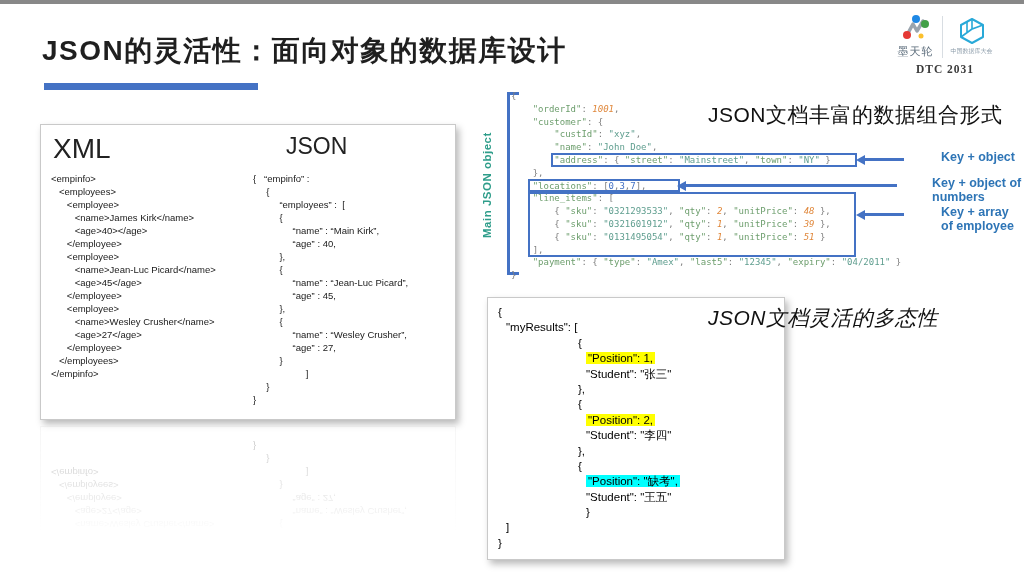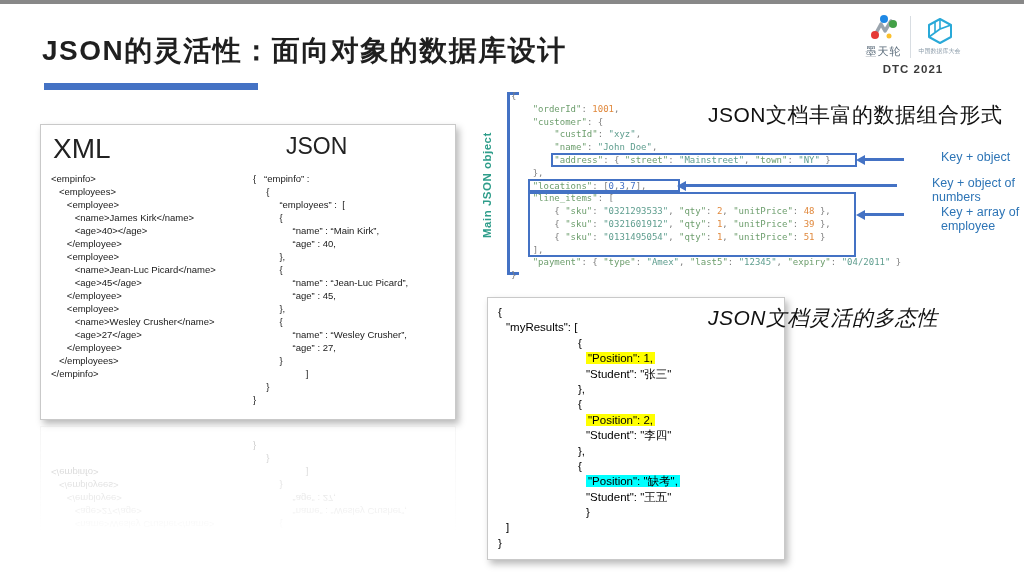--- a/index.html
+++ b/index.html
@@ -4,21 +4,21 @@
 <style>
   * { margin:0; padding:0; box-sizing:border-box; }
   body { background:#888; font-family:"Liberation Sans", sans-serif; }
   .slide { position:relative; width:1024px; height:576px; background:#fff; overflow:hidden; margin:4px auto; }
 
   
   .title { position:absolute; left:42px; top:28px; font-size:28px; font-weight:bold; color:#1f1f1f; letter-spacing:1.5px; }
   .title-bar { position:absolute; left:44px; top:79px; width:214px; height:7px; background:#4472c4; }
 
   
-  .brand { position:absolute; right:36px; top:10px; width:150px; text-align:center; }
+  .brand { position:absolute; right:4px; top:10px; width:150px; text-align:center;font-family:Liberation Serif, serif; }
   .brand-row { display:flex; align-items:center; justify-content:center; gap:8px; }
   .brand-col { display:flex; flex-direction:column; align-items:center; }
   .brand-text { font-size:11px; color:#5a6b7a; margin-top:2px; letter-spacing:1px; }
   .brand-text.small { font-size:6px; color:#8a9aa8; letter-spacing:0; }
   .brand-divider { width:1px; height:42px; background:#d8dde2; }
   .brand-event { margin-top:4px; font-size:11.5px; font-weight:bold; color:#3b3b3b; letter-spacing:1px; }
 
   
   .card { position:absolute; background:#fff; border:1px solid #c9c9c9; box-shadow:3px 4px 7px rgba(0,0,0,0.28); }
   .compare-card { left:40px; top:120px; width:416px; height:296px; }
@@ -38,35 +38,35 @@
   
   .vlabel { position:absolute; left:481px; top:96px; height:170px; width:16px; writing-mode:vertical-rl; transform:rotate(180deg);
             font-size:11.5px; font-weight:600; color:#2e9d8a; text-align:center; letter-spacing:.5px; }
   .bracket { position:absolute; left:507px; top:88px; width:12px; height:183px;
              border-left:3px solid #4472c4; border-top:3px solid #4472c4; border-bottom:3px solid #4472c4; }
   .code-mono { position:absolute; left:511px; top:86px; font-family:"DejaVu Sans Mono","Liberation Mono",monospace;
                font-size:9px; line-height:12.8px; white-space:pre; }
   .tok-p { color:#808080; }
   .tok-k { color:#6d9e6d; }
   .tok-s { color:#5f9e8f; }
-  .tok-n { color:#e0883c; }
+  .tok-n { color:#e0883c;font-style:italic; }
   .tok-b { color:#4472c4; }
 
   .hlbox { position:absolute; border:2px solid #4472c4; }
   .box-address   { left:551px; top:149px; width:306px; height:14px; }
   .box-locations { left:528px; top:175px; width:152px; height:13px; }
   .box-lineitems { left:528px; top:188px; width:328px; height:65px; }
 
   .arrow { position:absolute; height:3px; background:#4472c4; }
   .arrow::before { content:""; position:absolute; left:-8px; top:-3.5px; width:0; height:0;
                    border-top:5px solid transparent; border-bottom:5px solid transparent; border-right:9px solid #4472c4; }
   .arrow1 { left:864px; top:154px; width:40px; }
   .arrow2 { left:685px; top:180px; width:212px; }
   .arrow3 { left:864px; top:209px; width:40px; }
-  .ann { position:absolute; font-size:12.5px; font-weight:normal; color:#2e75b6;padding-left:26px; }
+  .ann { position:absolute; font-size:12.5px; font-weight:bold; color:#2e75b6;padding-left:26px; }
   .ann1 { left:915px; top:146px; }
   .ann2 { left:906px; top:172px; }
   .ann3 { left:915px; top:201px; }
 
   .caption { position:absolute; font-size:21px; color:#111; letter-spacing:.5px; }
   .caption1 { left:708px; top:97px; }
   .caption2 { left:708px; top:300px;font-style:italic; }
 
   
   .poly-card { left:487px; top:293px; width:298px; height:263px; padding-top:7px; }
@@ -97,21 +97,21 @@
       </div>
       <div class="brand-divider"></div>
       <div class="brand-col">
         <svg width="28" height="28" viewBox="0 0 28 28">
           <path d="M14 2 L25 8 L25 20 L14 26 L3 20 L3 8 Z" stroke="#29a9d8" stroke-width="2" fill="none" stroke-linejoin="round"></path>
           <path d="M14 2 L14 12 L25 8 M14 12 L3 20 M9 5 L9 16" stroke="#29a9d8" stroke-width="1.6" fill="none"></path>
         </svg>
         <div class="brand-text small">中国数据库大会</div>
       </div>
     </div>
-    <div class="brand-event">DTC 2021</div>
+    <div class="brand-event">DTC 2031</div>
   </div>
 
   <div class="card compare-card">
     <div class="xml-header">XML</div>
     <div class="json-header">JSON</div>
     <pre class="code-xml">&lt;empinfo&gt;
    &lt;employees&gt;
       &lt;employee&gt;
          &lt;name&gt;James Kirk&lt;/name&gt;
          &lt;age&gt;40&gt;&lt;/age&gt;

